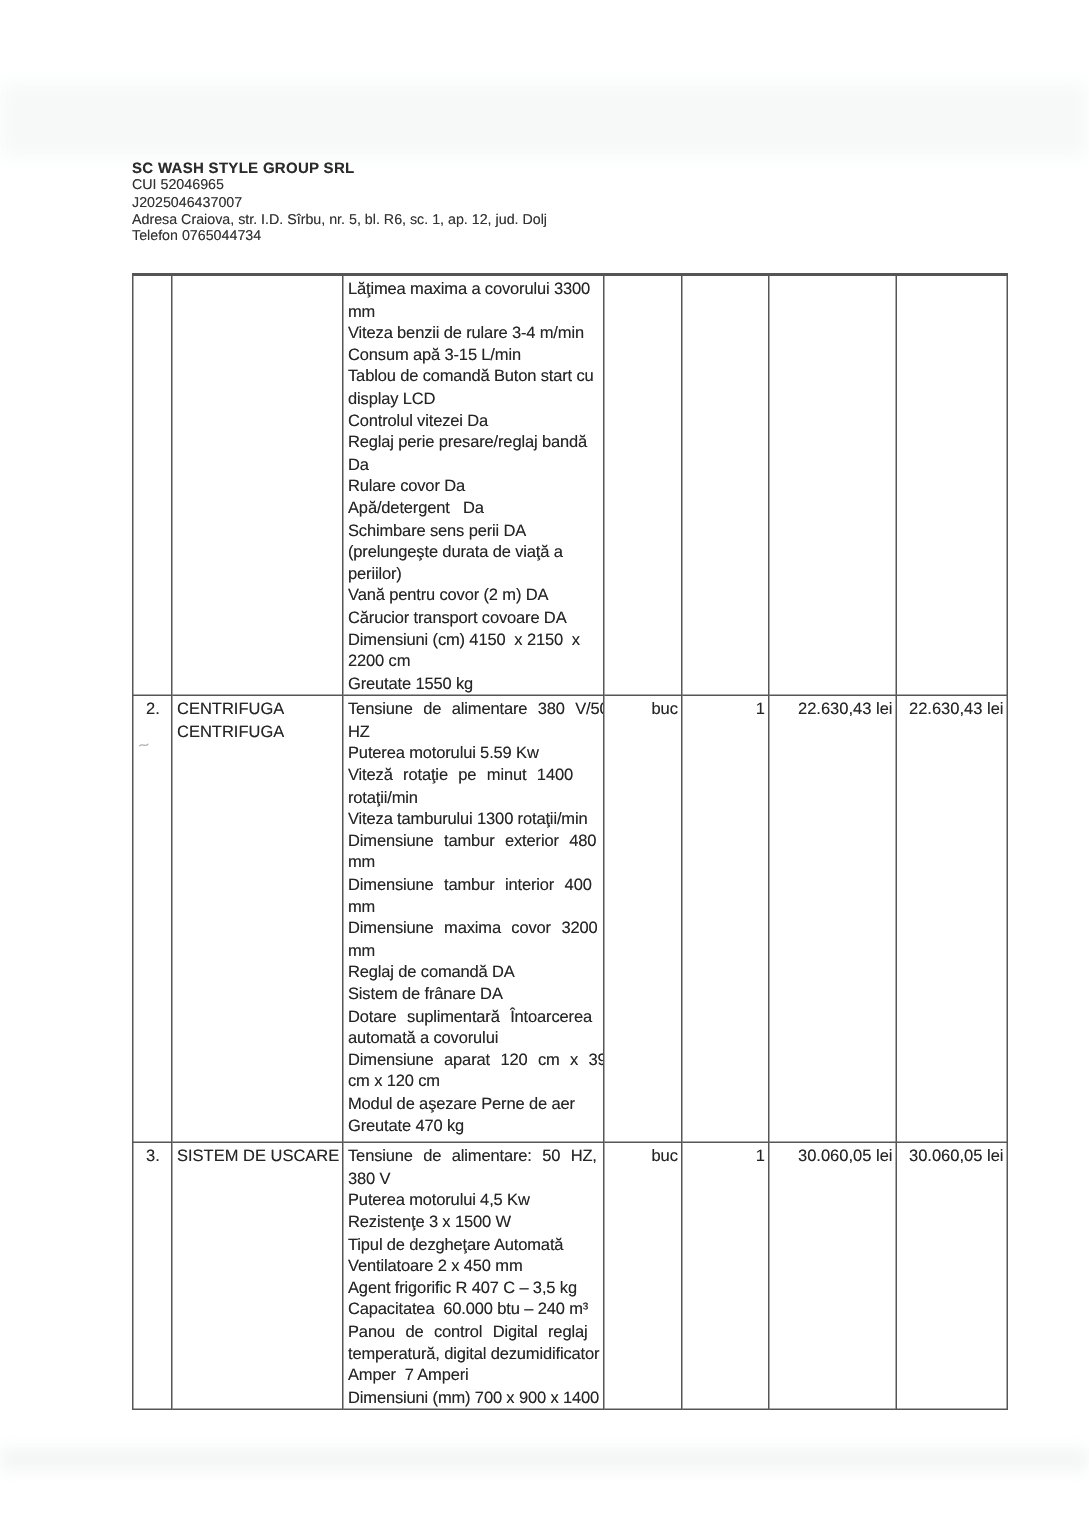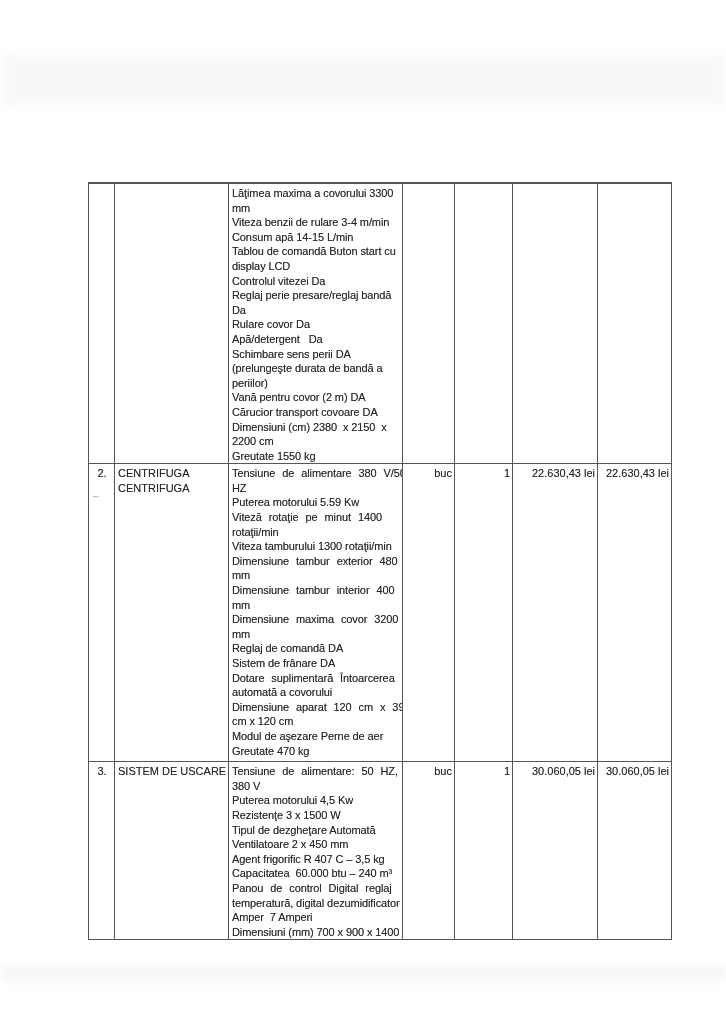--- a/index.html
+++ b/index.html
@@ -41,20 +41,27 @@
     transform:rotate(-10deg); text-shadow:none;
   }
 </style>
 </head>
 <body>
 
 <div class="page">
   <div class="noise n1"></div>
   <div class="noise n2"></div>
 
+  <div class="header">
+    <div class="company">SC WASH STYLE GROUP SRL</div>
+    <div>CUI 52046965</div>
+    <div>J2025046437007</div>
+    <div>Adresa Craiova, str. I.D. Sîrbu, nr. 5, bl. R6, sc. 1, ap. 12, jud. Dolj</div>
+    <div>Telefon 0765044734</div>
+  </div>
 
   <div class="scan-mark">~</div>
 
   <table class="items">
     <colgroup>
       <col style="width:26px">
         <col style="width:114px">
         <col style="width:174px">
       <col style="width:52px">
         <col style="width:58px">
@@ -62,34 +69,34 @@
         <col style="width:74px">
     </colgroup>
     <tbody>
         <tr style="height: 280px;">
           <td class="c-nr"></td>
           <td class="c-name"></td>
           <td class="c-desc">
             <div class="dl">Lăţimea maxima a covorului 3300</div>
             <div class="dl">mm</div>
             <div class="dl">Viteza benzii de rulare 3-4 m/min</div>
-            <div class="dl">Consum apă 14-15 L/min</div>
+            <div class="dl">Consum apă 3-15 L/min</div>
             <div class="dl">Tablou de comandă Buton start cu</div>
             <div class="dl">display LCD</div>
             <div class="dl">Controlul vitezei Da</div>
             <div class="dl">Reglaj perie presare/reglaj bandă</div>
             <div class="dl">Da</div>
             <div class="dl">Rulare covor Da</div>
             <div class="dl">Apă/detergent   Da</div>
             <div class="dl">Schimbare sens perii DA</div>
-            <div class="dl">(prelungeşte durata de bandă a</div>
+            <div class="dl">(prelungeşte durata de viaţă a</div>
             <div class="dl">periilor)</div>
             <div class="dl">Vană pentru covor (2 m) DA</div>
             <div class="dl">Cărucior transport covoare DA</div>
-            <div class="dl">Dimensiuni (cm) 2380  x 2150  x</div>
+            <div class="dl">Dimensiuni (cm) 4150  x 2150  x</div>
             <div class="dl">2200 cm</div>
             <div class="dl">Greutate 1550 kg</div>
           </td>
           <td class="c-um"></td>
           <td class="c-qty"></td>
           <td class="c-price"></td>
           <td class="c-total"></td>
         </tr>
         <tr style="height: 298px;">
           <td class="c-nr">2.</td>

